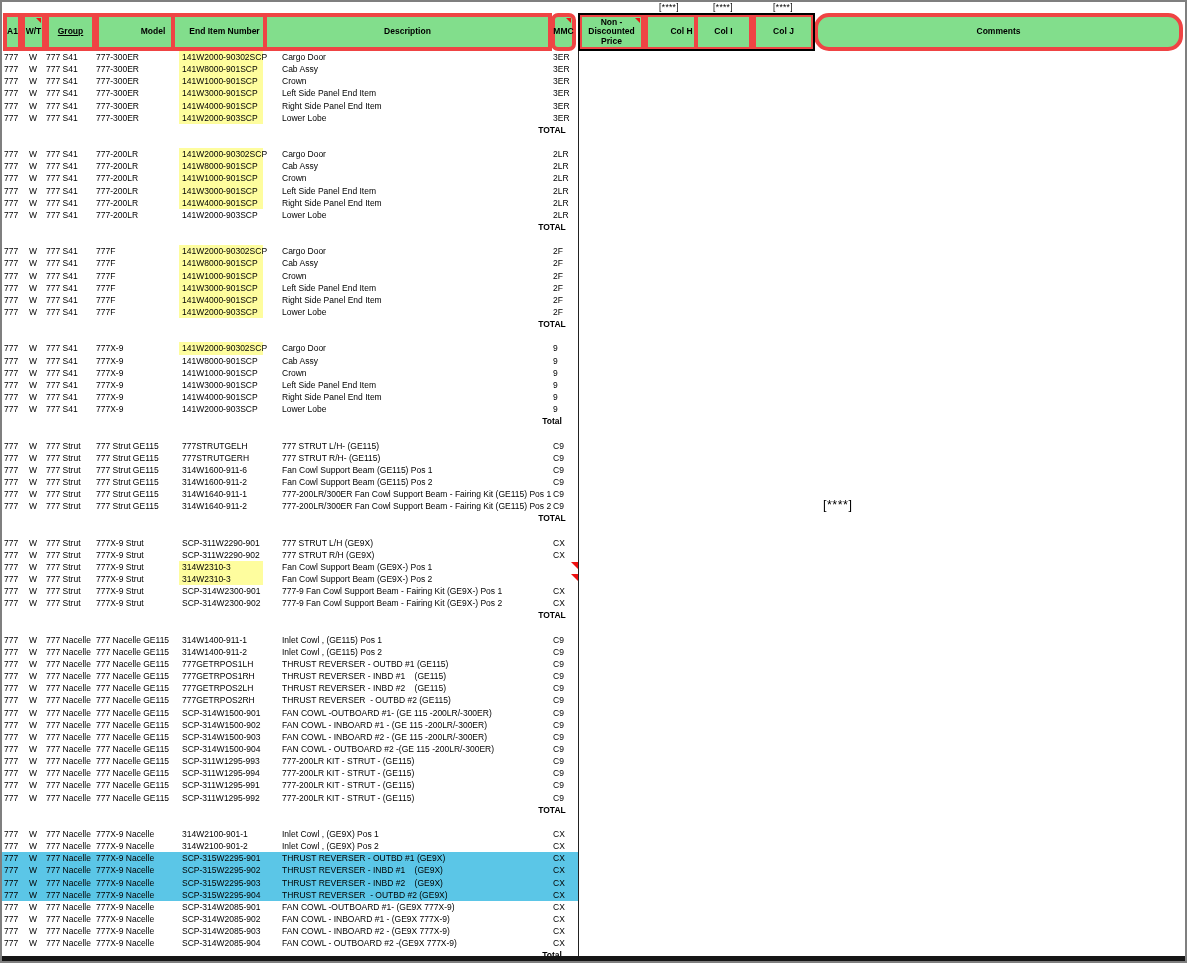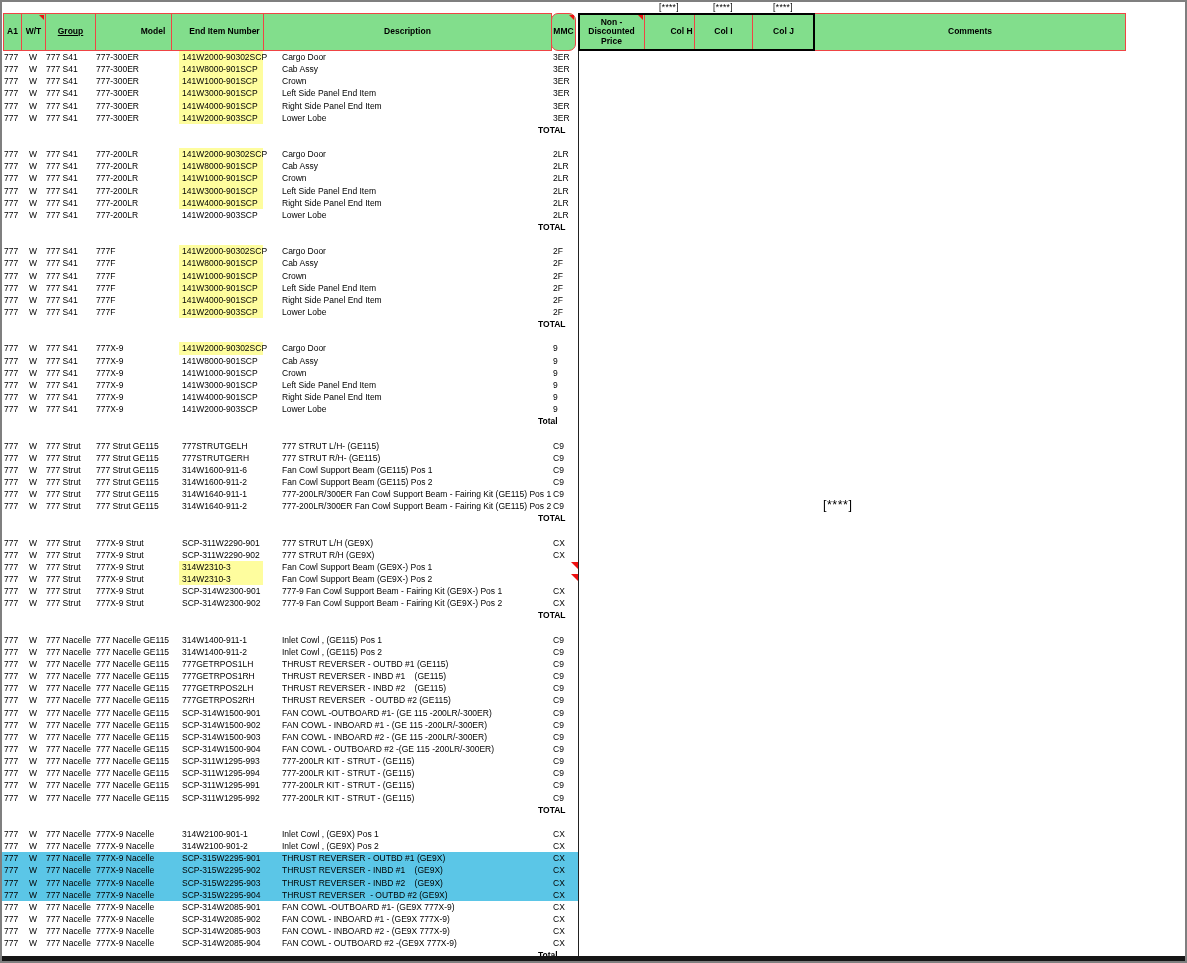--- a/index.html
+++ b/index.html
@@ -18,36 +18,36 @@
   .top-marker{
     position:absolute;top:0;height:10px;width:60px;text-align:center;
     font-size:8.5px;line-height:10px;font-weight:400;letter-spacing:.3px;
   }
   .tm-h{left:637px;} .tm-i{left:691px;} .tm-j{left:751px;}
 
   
   .hdr{position:absolute;left:0;top:11px;width:1181px;height:38px;}
   .hcell{
     position:absolute;top:0;height:38px;box-sizing:border-box;
-    background:var(--header-green);border:1px solid #ef4444;
+    background:var(--header-green);border:4px solid #ef4444;
     display:flex;align-items:center;justify-content:center;text-align:center;
     font-size:8.5px;font-weight:700;line-height:9.5px;
   }
   .h-a1{left:1px;width:19px;}
   .h-wt{left:19px;width:25px;}
   .h-group{left:43px;width:51px;text-decoration:underline;}
   .h-model{left:93px;width:85px;padding-left:31px;}
   .h-item{left:169px;width:107px;}
   .h-desc{left:261px;width:289px;}
   .h-mmc{left:549px;width:25px;border-radius:7px;}
   .h-price{left:576px;width:67px;padding:0 3px;}
   .h-colh{left:642px;width:75px;}
   .h-coli{left:692px;width:59px;}
   .h-colj{left:750px;width:63px;}
-  .h-comments{left:812px;width:312px;}
+  .h-comments{left:812px;width:369px;border-radius:15px;}
   .thick-block{
     position:absolute;left:576px;top:0;width:237px;height:38px;
     border:2px solid #000;box-sizing:border-box;pointer-events:none;
   }
   .tri{
     position:absolute;top:1px;right:1px;width:0;height:0;
     border-left:5px solid transparent;border-top:5px solid var(--flag-red);
   }
 
   
@@ -59,21 +59,21 @@
     white-space:pre;box-sizing:border-box;
   }
   .c-a1{left:2px;width:17px;}
   .c-wt{left:19px;width:24px;text-align:center;}
   .c-g{left:44px;width:50px;}
   .c-m{left:94px;width:83px;}
   .c-i{left:177px;width:84px;padding-left:3px;}
   .c-i.yellow{background:var(--hl-yellow);}
   .c-d{left:264px;width:290px;margin-left:16px;}
   .c-mmc{left:551px;width:25px;}
-  .c-total{left:536px;width:52px;text-align:left;font-weight:700;}
+  .c-total{left:524px;width:52px;text-align:center;font-weight:700;}
   .mmc-flag{
     position:absolute;top:1px;left:569px;width:0;height:0;
     border-left:7px solid transparent;border-top:7px solid var(--flag-red);
   }
 
   
   .vline{position:absolute;left:576px;top:49px;width:1px;height:905px;background:#222;}
   .bottom-bar{position:absolute;left:0;top:954px;width:1183px;height:5px;background:#161616;}
 
   

